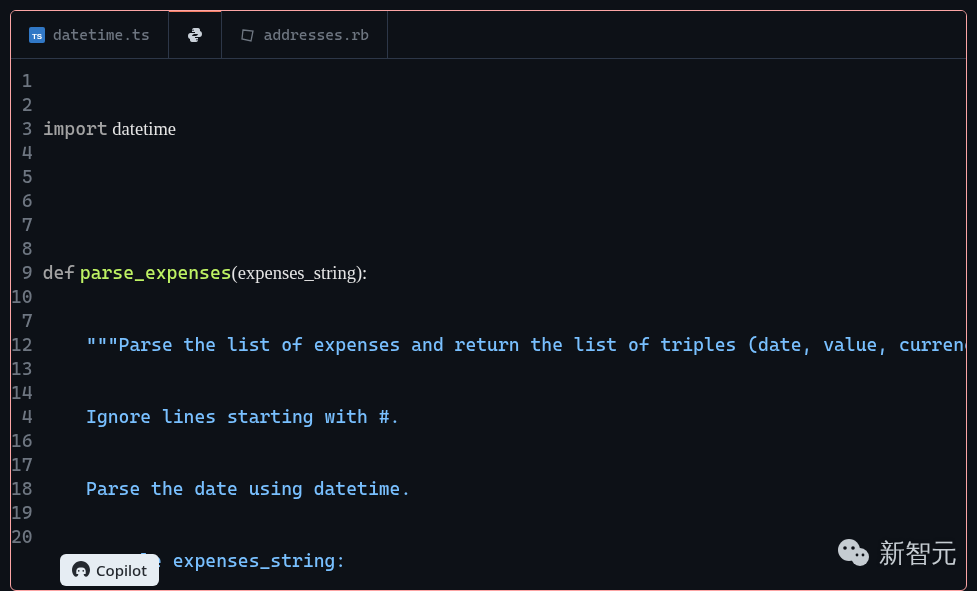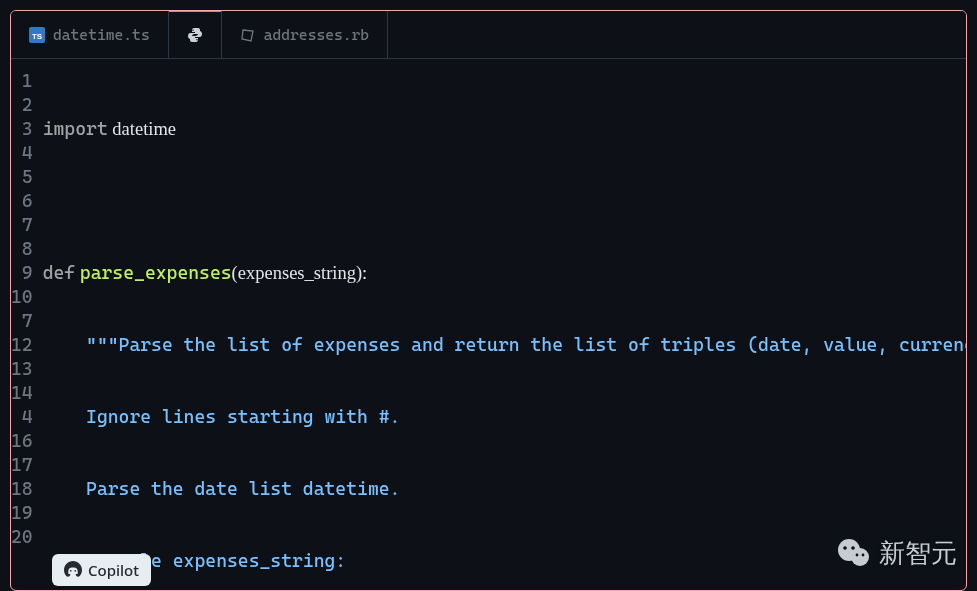--- a/index.html
+++ b/index.html
@@ -77,21 +77,21 @@
     }
     .line { height: 24px; position: relative; }
     .txt { position: relative; z-index: 1; }
     
     .kw   { color: #a3a3a3; }
     .fn   { color: #bef264; }
     .str  { color: #79c0ff; }
     .pl   { color: #e5e5e5; font-family: Liberation Serif, serif; }
     .copilot-btn {
       position: absolute;
-      left: 52px;
+      left: 60px;
       bottom: 5px;
       background: #e6edf3;
       color: #24292f;
       border-radius: 6px;
       padding: 6px 12px;
       display: flex;
       align-items: center;
       gap: 6px;
       font-family: -apple-system, system-ui, sans-serif;
       font-size: 15px;
@@ -164,21 +164,21 @@
         <div>19</div>
         <div>20</div>
     </div>
 
     <div class="code">
       <div class="line"><span class="txt"><span class="kw">import</span><span class="pl"> </span><span class="pl">datetime</span></span></div>
       <div class="line"></div>
       <div class="line"><span class="txt"><span class="kw">def</span><span class="pl"> </span><span class="fn">parse_expenses</span><span class="pl">(expenses_string):</span></span></div>
       <div class="line"><span class="txt str">    """Parse the list of expenses and return the list of triples (date, value, currency).</span></div>
       <div class="line"><span class="txt str">    Ignore lines starting with #.</span></div>
-      <div class="line"><span class="txt str">    Parse the date list datetime.</span></div>
+      <div class="line"><span class="txt str">    Parse the date using datetime.</span></div>
       <div class="line"><span class="txt str">    Example expenses_string:</span></div>
       
       
       
       
       
       
       
       
       

